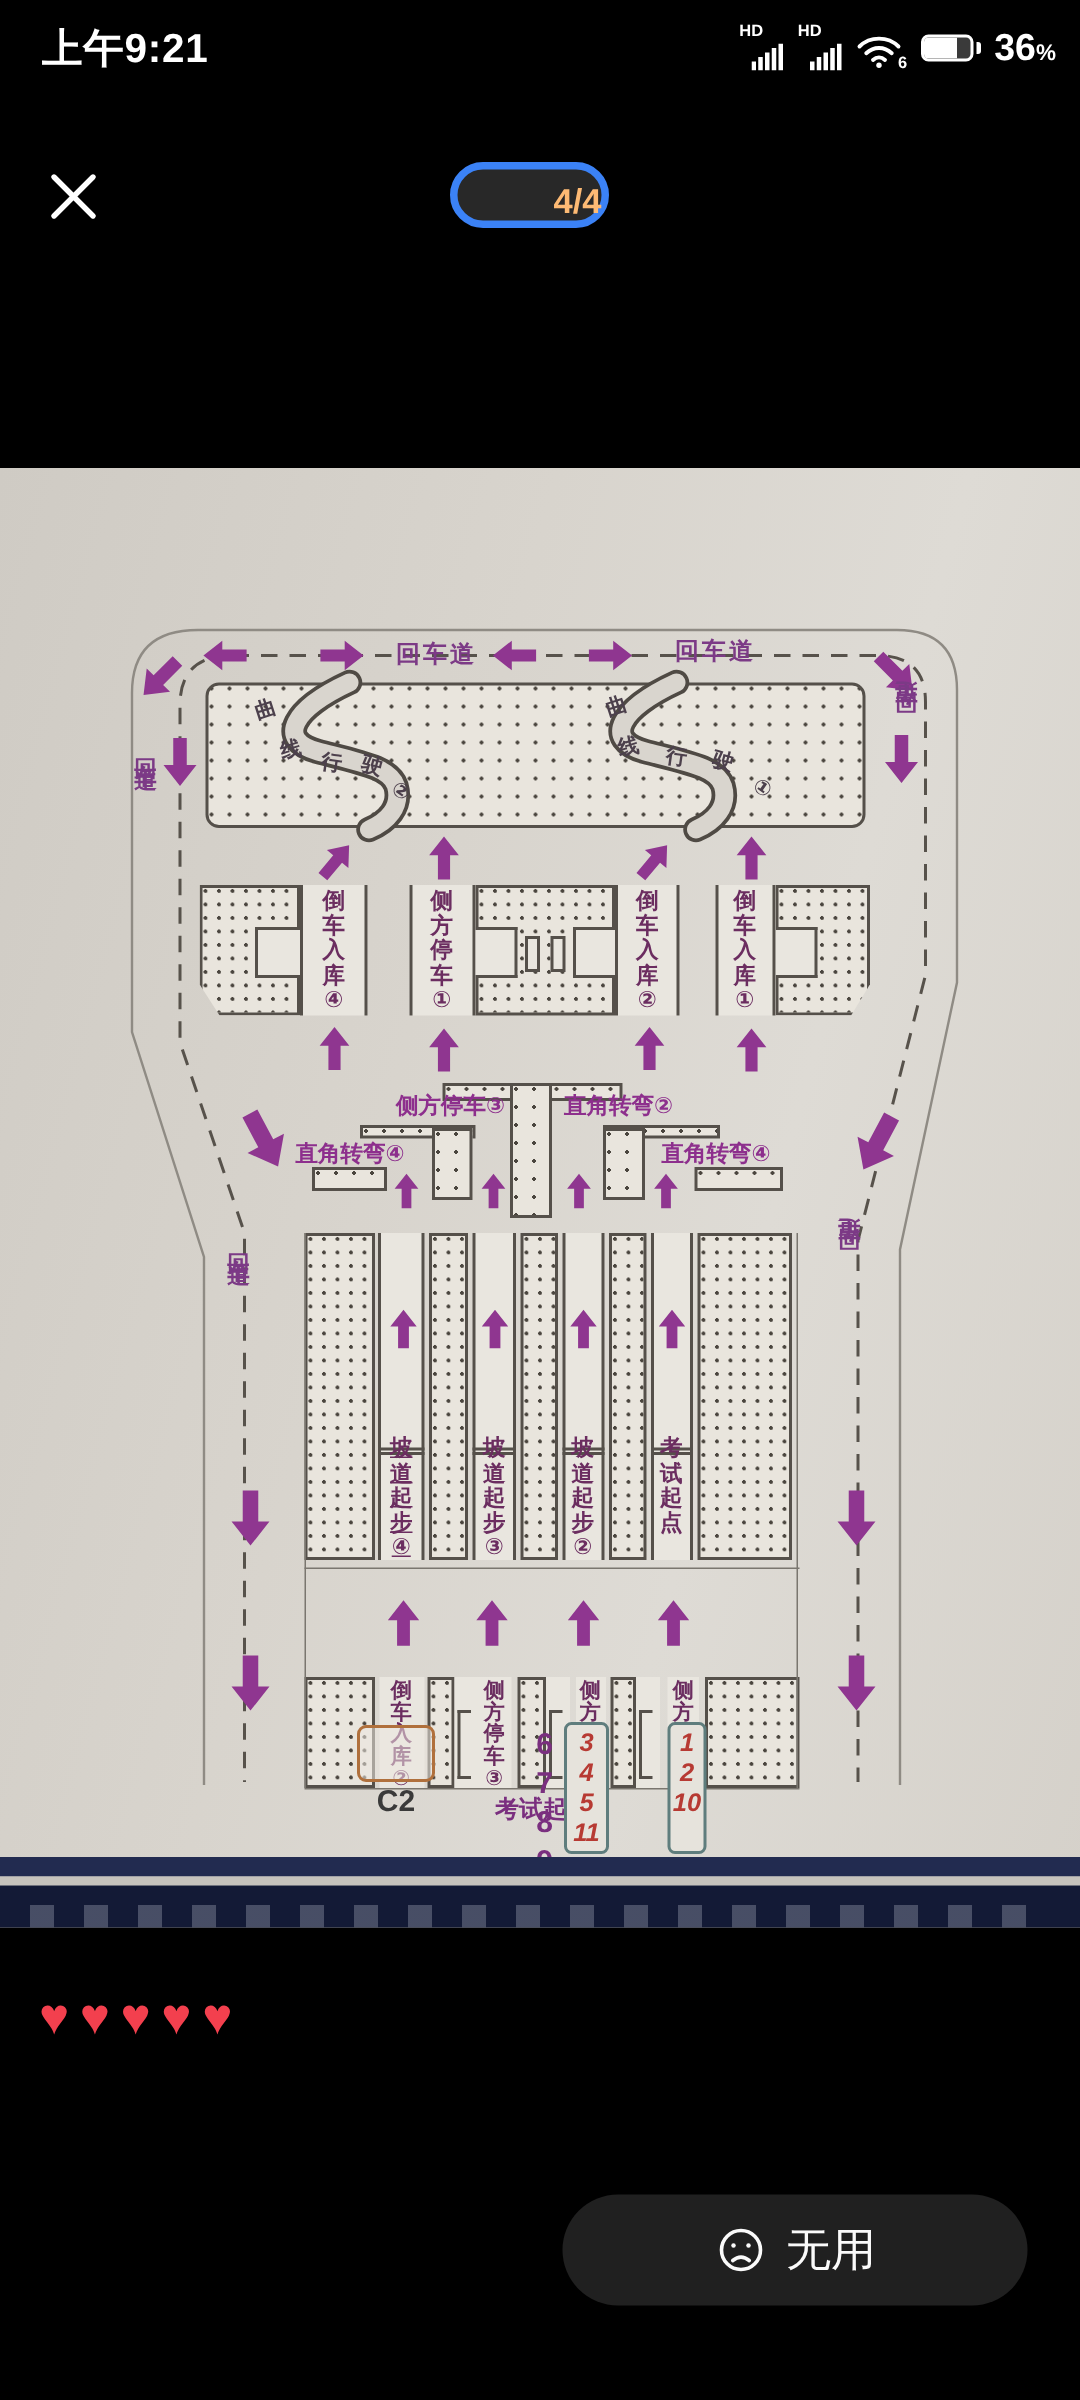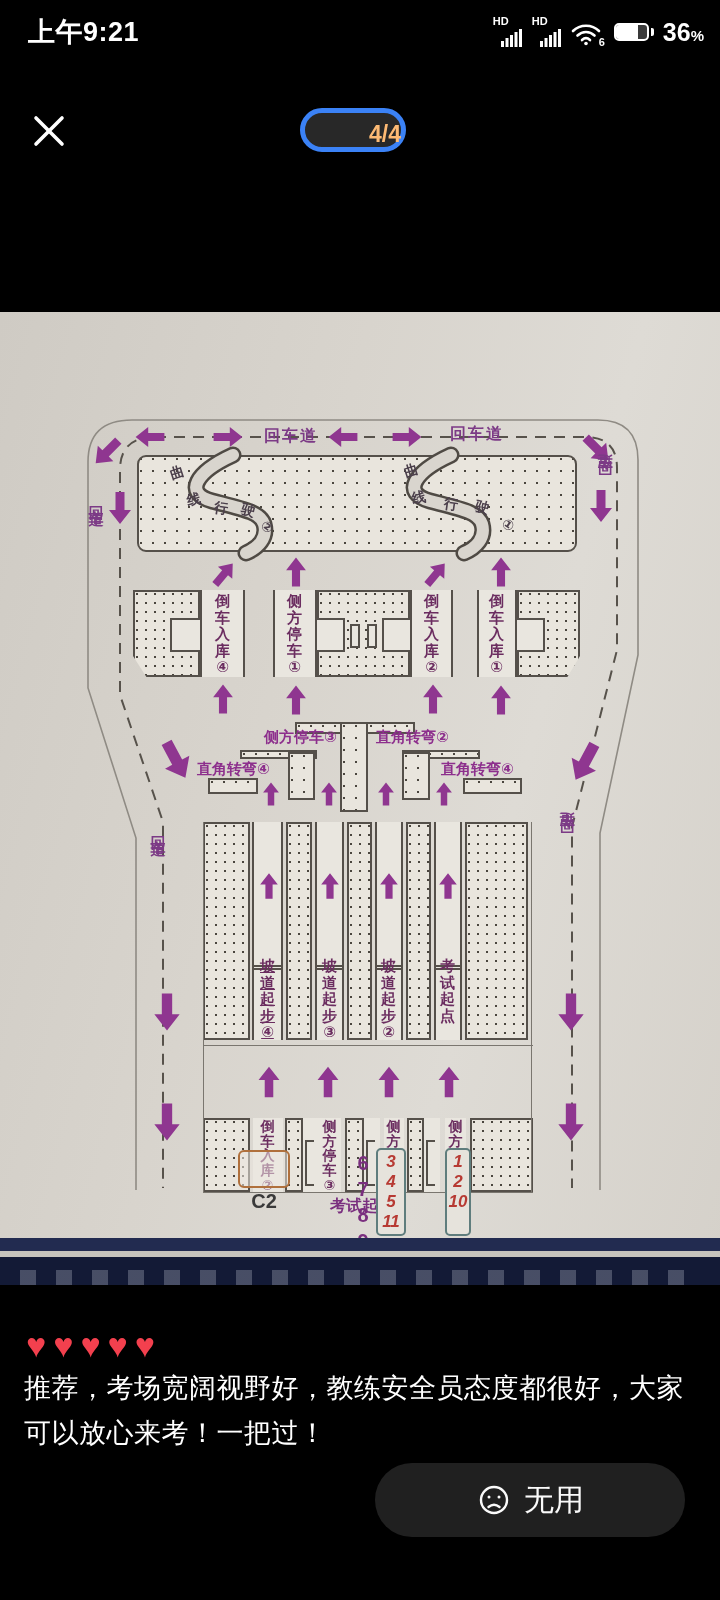--- a/index.html
+++ b/index.html
@@ -319,21 +319,20 @@
     </div>
 
     <div class="band-navy" style="top:926px;height:13px;"></div>
     <div class="band-lt" style="top:939px;height:6px;"></div>
     <div class="band-dk" style="top:945px;height:28px;">
         <div class="glyph-smudge"></div>
       </div>
   </div>
 
   <div id="hearts-row">♥♥♥♥♥</div>
-  <div id="review">推荐，考场宽阔视野好，教练安全员态度都很好，大家可以放心来考！一把过！</div>
 
   <div class="pillbtn" style="left:375px;">
     <svg width="36" height="36" viewBox="0 0 36 36" fill="none" stroke="#fafafa" stroke-width="2.4" stroke-linecap="round">
       <circle cx="18" cy="18" r="13"></circle>
         <circle cx="13" cy="15" r="1.5" fill="#fafafa" stroke="none"></circle>
         <circle cx="23" cy="15" r="1.5" fill="#fafafa" stroke="none"></circle>
         <path d="M12.5,25 Q18,20.5 23.5,25"></path>
     </svg>
     <span>无用</span>
   </div>

